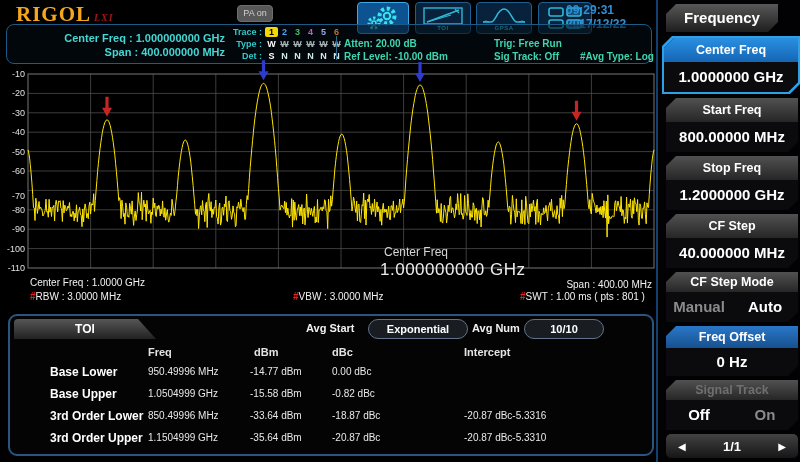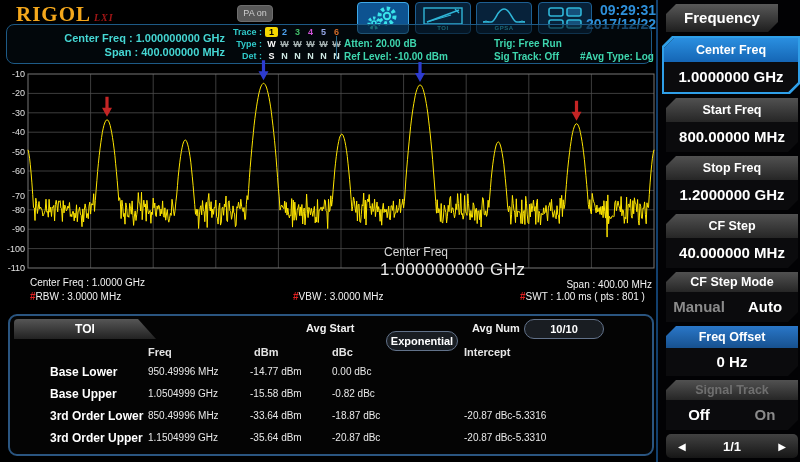--- a/index.html
+++ b/index.html
@@ -10,22 +10,22 @@
   .logo { position:absolute; left:16px; top:2px; font-family:"Liberation Serif", serif;
           font-weight:bold; font-size:21px; color:#f5a81c; letter-spacing:1px; }
   .logo-sub { font-size:10px; color:#a11616; font-style:italic; font-weight:bold; margin-left:3px; }
   .pa-btn { position:absolute; left:237px; top:5px; width:36px; height:17px; background:#585858;
             border:1px solid #6e6e6e; border-radius:4px; color:#cfcfcf; font-size:9px;
             text-align:center; line-height:15px; }
   .icon-box { position:absolute; top:2px; height:32px; background:#07223a; border:1px solid #1d5f92;
               border-radius:4px; display:flex; flex-direction:column; align-items:center; justify-content:center; }
   .icon-box.active { background:#0d5391; border-color:#3fa9e8; }
   .icon-cap { font-size:6px; color:#35d0e8; font-weight:bold; letter-spacing:.5px; margin-top:-1px; }
-  .clock { position:absolute; left:566px; top:3px; width:90px; text-align:right;
-           color:#2e8fd8; font-size:14px; font-weight:bold; line-height:14px; }
+  .clock { position:absolute; left:566px; top:3px; width:90px; text-align:left;
+           color:#2e8fd8; font-size:12px; font-weight:bold; line-height:14px; }
 
   
   .info-strip { position:absolute; left:6px; top:24px; width:646px; height:40px;
                 border:1px solid #1d5a86; border-radius:8px; background:rgba(4,12,20,.55); } .teal { color:#3ed6ae; }
   .if-left { position:absolute; left:10px; top:31px; width:215px; text-align:right;
              font-size:11px; font-weight:bold; color:#45d7d4; line-height:14px; }
   .tmx { position:absolute; font-size:9px; font-weight:bold; }
   .tmx-label { display:inline-block; width:34px; text-align:right; color:#2fc9c9; margin-right:3px; }
   .tmx-cell { display:inline-block; width:13px; text-align:center; }
   .tr-1 { background:#f5d800; color:#000; border-radius:2px; }
@@ -207,21 +207,21 @@
     <div class="foot" style="left:30px; top:211px;">Center Freq : 1.0000 GHz</div>
     <div class="foot" style="left:540px; top:213px; width:112px; text-align:right;">Span : 400.00 MHz</div>
     <div class="foot" style="left:30px; top:225px;"><span class="hash">#</span><span>RBW : 3.0000 MHz</span></div>
     <div class="foot" style="left:293px; top:225px;"><span class="hash">#</span><span>VBW : 3.0000 MHz</span></div>
     <div class="foot" style="left:520px; top:225px;"><span class="hash">#</span><span>SWT : 1.00 ms ( pts : 801 )</span></div>
   </div>
 
   <div class="toi-panel">
     <div class="toi-tab">TOI</div>
     <div class="avg-label" style="left:296px;">Avg Start</div>
-    <div class="avg-btn" style="left:376px; width:72px;margin-top:12px;">Exponential</div>
+    <div class="avg-btn" style="left:358px; width:100px;">Exponential</div>
     <div class="avg-label" style="left:462px;">Avg Num</div>
     <div class="avg-btn" style="left:514px; width:80px;">10/10</div>
 
     <div class="tbl-h" style="left:138px;">Freq</div>
     <div class="tbl-h" style="left:244px;">dBm</div>
     <div class="tbl-h" style="left:322px;">dBc</div>
     <div class="tbl-h" style="left:454px;">Intercept</div>
 
     <div class="tbl-row-label" style="left:40px; top:49px;">Base Lower</div>
     <div class="tbl-cell" style="left:138px; top:50px;">950.49996 MHz</div>

